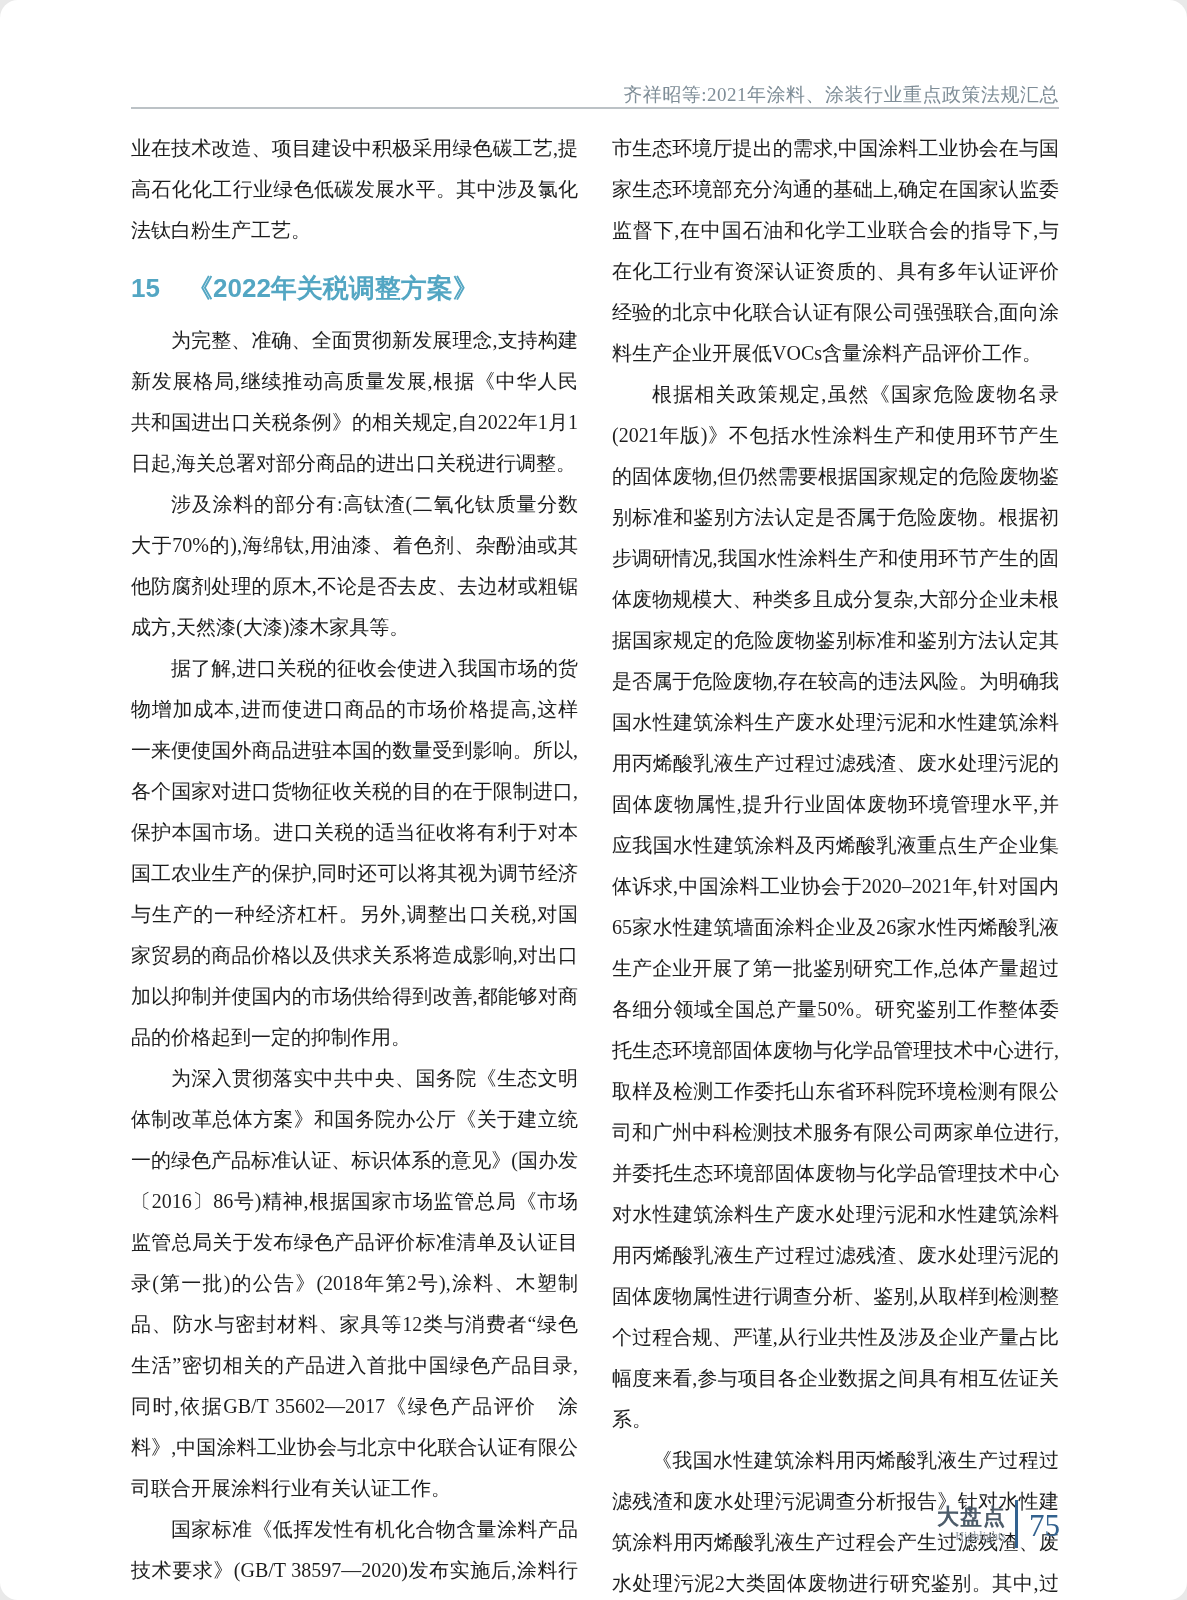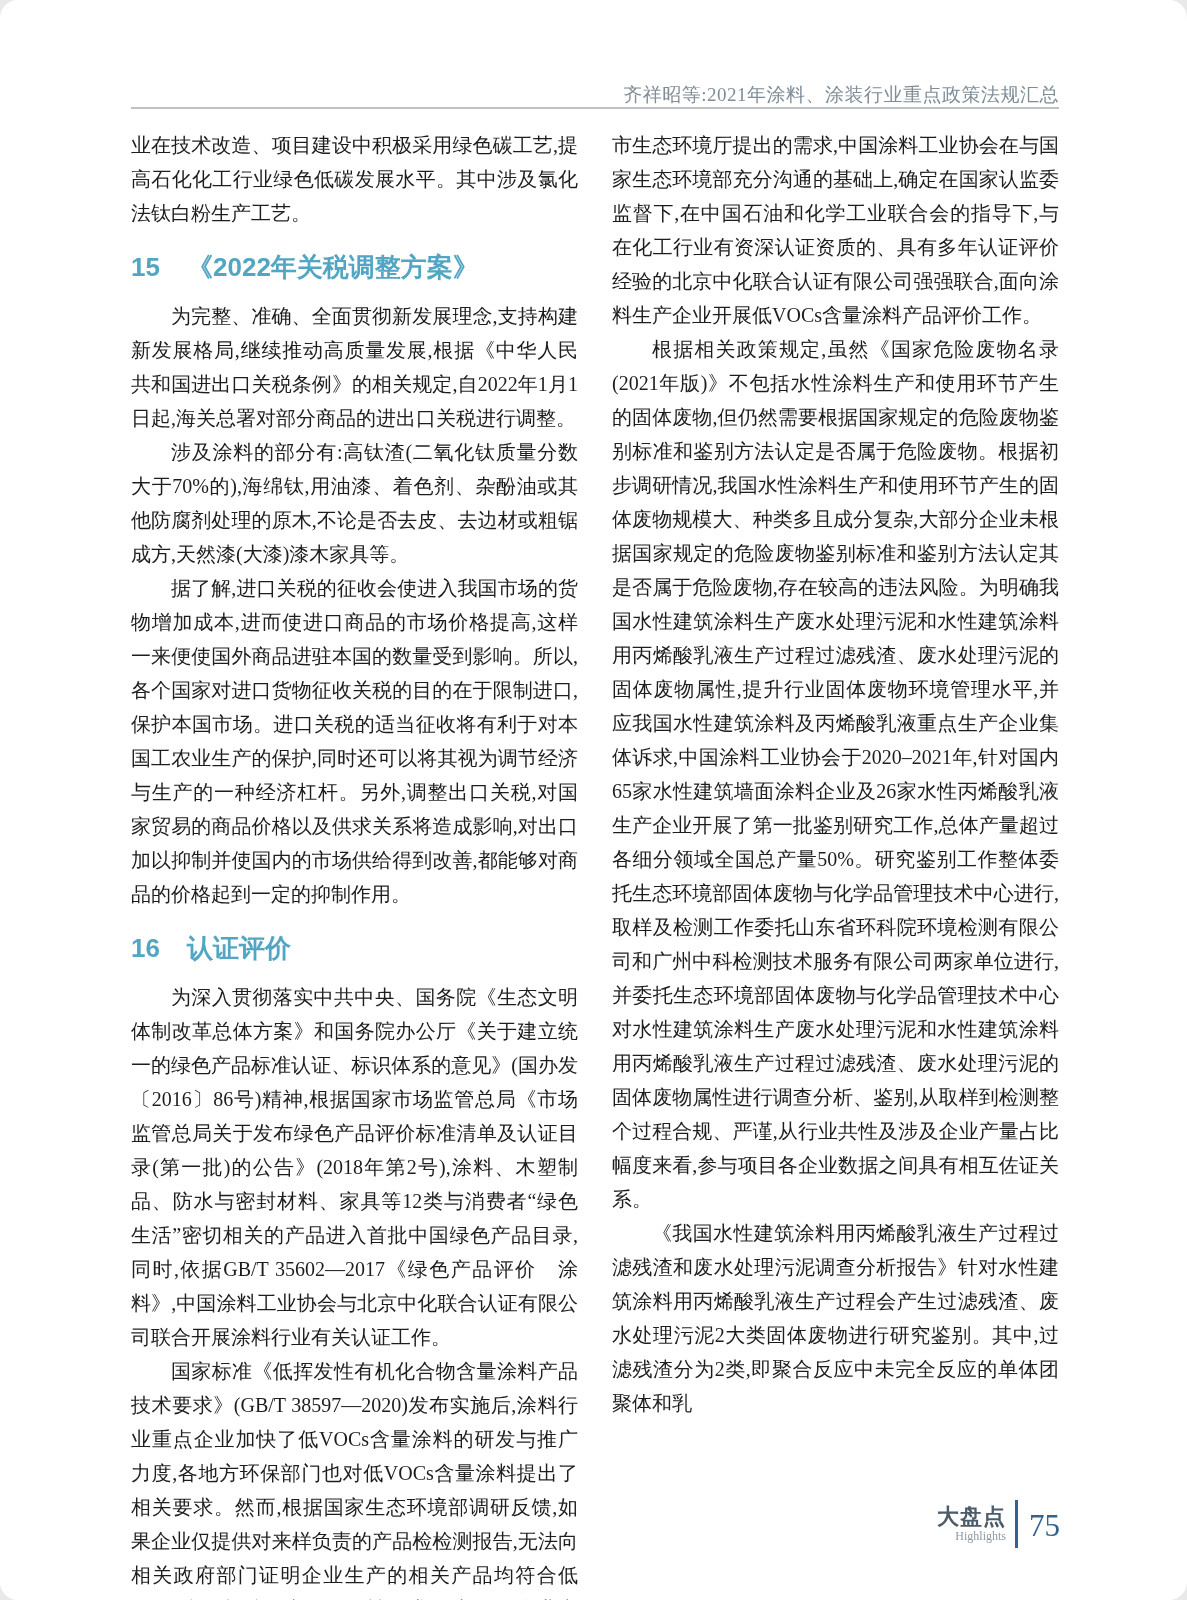--- a/index.html
+++ b/index.html
@@ -45,21 +45,21 @@
     display:flex;
     gap:34px;
   }
   .col{
     width:447px;
     flex:0 0 447px;
   }
   .body-par{
     margin:0;
     font-size:20px;
-    line-height:34px;
+    line-height:41px;
     text-align:justify;
     text-indent:2em;
     color:var(--body);
   }
   .body-par.cont{text-indent:0;}
   .sec-head{
     display:flex;
     margin:21px 0 15px 0;
     color:var(--teal);
     font-family:"Liberation Sans","DejaVu Sans",sans-serif;
@@ -121,24 +121,20 @@
       <p class="body-par cont">业在技术改造、项目建设中积极采用绿色碳工艺,提高石化化工行业绿色低碳发展水平。其中涉及氯化法钛白粉生产工艺。</p>
 
       <h2 class="sec-head">
         <span class="sec-num">15</span>
         <span class="sec-title">《2022年关税调整方案》</span>
       </h2>
       <p class="body-par">为完整、准确、全面贯彻新发展理念,支持构建新发展格局,继续推动高质量发展,根据《中华人民共和国进出口关税条例》的相关规定,自2022年1月1日起,海关总署对部分商品的进出口关税进行调整。</p>
       <p class="body-par">涉及涂料的部分有:高钛渣(二氧化钛质量分数大于70%的),海绵钛,用油漆、着色剂、杂酚油或其他防腐剂处理的原木,不论是否去皮、去边材或粗锯成方,天然漆(大漆)漆木家具等。</p>
       <p class="body-par">据了解,进口关税的征收会使进入我国市场的货物增加成本,进而使进口商品的市场价格提高,这样一来便使国外商品进驻本国的数量受到影响。所以,各个国家对进口货物征收关税的目的在于限制进口,保护本国市场。进口关税的适当征收将有利于对本国工农业生产的保护,同时还可以将其视为调节经济与生产的一种经济杠杆。另外,调整出口关税,对国家贸易的商品价格以及供求关系将造成影响,对出口加以抑制并使国内的市场供给得到改善,都能够对商品的价格起到一定的抑制作用。</p>
 
-      <h2 class="sec-head">
-        <span class="sec-num">16</span>
-        <span class="sec-title">认证评价</span>
-      </h2>
       <p class="body-par">为深入贯彻落实中共中央、国务院《生态文明体制改革总体方案》和国务院办公厅《关于建立统一的绿色产品标准认证、标识体系的意见》(国办发〔2016〕86号)精神,根据国家市场监管总局《市场监管总局关于发布绿色产品评价标准清单及认证目录(第一批)的公告》(2018年第2号),涂料、木塑制品、防水与密封材料、家具等12类与消费者“绿色生活”密切相关的产品进入首批中国绿色产品目录,同时,依据GB/T 35602—2017《绿色产品评价　涂料》,中国涂料工业协会与北京中化联合认证有限公司联合开展涂料行业有关认证工作。</p>
       <p class="body-par">国家标准《低挥发性有机化合物含量涂料产品技术要求》(GB/T 38597—2020)发布实施后,涂料行业重点企业加快了低VOCs含量涂料的研发与推广力度,各地方环保部门也对低VOCs含量涂料提出了相关要求。然而,根据国家生态环境部调研反馈,如果企业仅提供对来样负责的产品检检测报告,无法向相关政府部门证明企业生产的相关产品均符合低VOCs含量标准的产品一致性要求。此外,因企业产品分类与牌号众多,涂装及流通环节消费者与执法者难以将包装与检测报告相对应。为解决以上问题,根据多个省</p>
     </div>
 
     <div class="col">
       <p class="body-par cont">市生态环境厅提出的需求,中国涂料工业协会在与国家生态环境部充分沟通的基础上,确定在国家认监委监督下,在中国石油和化学工业联合会的指导下,与在化工行业有资深认证资质的、具有多年认证评价经验的北京中化联合认证有限公司强强联合,面向涂料生产企业开展低VOCs含量涂料产品评价工作。</p>
 
       <p class="body-par">根据相关政策规定,虽然《国家危险废物名录(2021年版)》不包括水性涂料生产和使用环节产生的固体废物,但仍然需要根据国家规定的危险废物鉴别标准和鉴别方法认定是否属于危险废物。根据初步调研情况,我国水性涂料生产和使用环节产生的固体废物规模大、种类多且成分复杂,大部分企业未根据国家规定的危险废物鉴别标准和鉴别方法认定其是否属于危险废物,存在较高的违法风险。为明确我国水性建筑涂料生产废水处理污泥和水性建筑涂料用丙烯酸乳液生产过程过滤残渣、废水处理污泥的固体废物属性,提升行业固体废物环境管理水平,并应我国水性建筑涂料及丙烯酸乳液重点生产企业集体诉求,中国涂料工业协会于2020–2021年,针对国内65家水性建筑墙面涂料企业及26家水性丙烯酸乳液生产企业开展了第一批鉴别研究工作,总体产量超过各细分领域全国总产量50%。研究鉴别工作整体委托生态环境部固体废物与化学品管理技术中心进行,取样及检测工作委托山东省环科院环境检测有限公司和广州中科检测技术服务有限公司两家单位进行,并委托生态环境部固体废物与化学品管理技术中心对水性建筑涂料生产废水处理污泥和水性建筑涂料用丙烯酸乳液生产过程过滤残渣、废水处理污泥的固体废物属性进行调查分析、鉴别,从取样到检测整个过程合规、严谨,从行业共性及涉及企业产量占比幅度来看,参与项目各企业数据之间具有相互佐证关系。</p>
       <p class="body-par">《我国水性建筑涂料用丙烯酸乳液生产过程过滤残渣和废水处理污泥调查分析报告》针对水性建筑涂料用丙烯酸乳液生产过程会产生过滤残渣、废水处理污泥2大类固体废物进行研究鉴别。其中,过滤残渣分为2类,即聚合反应中未完全反应的单体团聚体和乳</p>
     </div>

